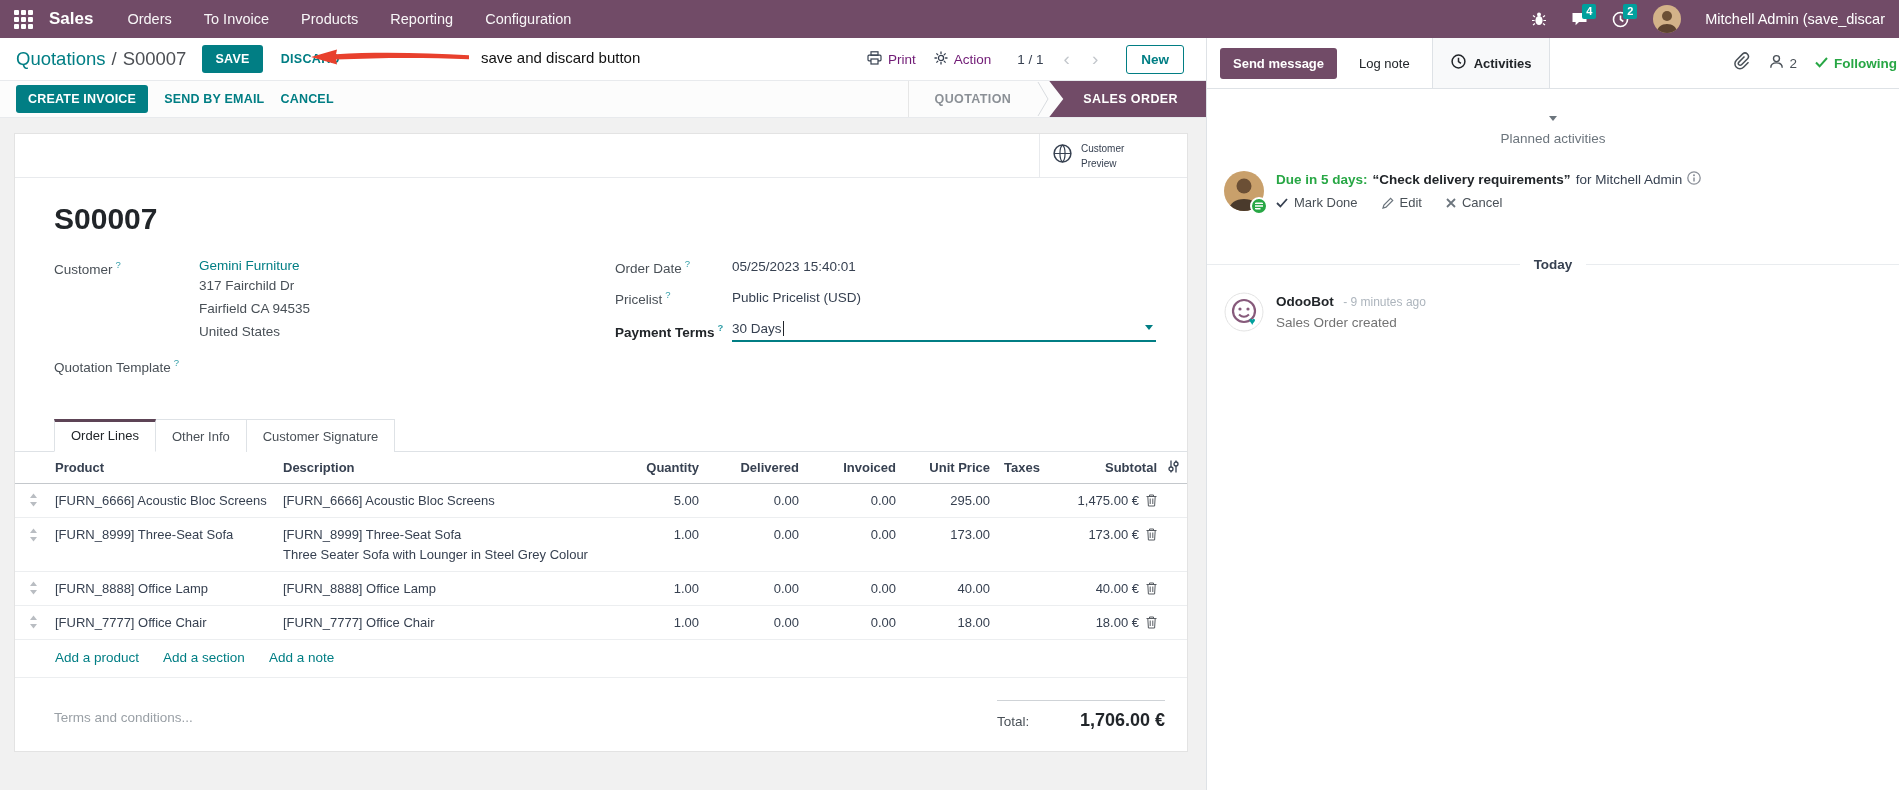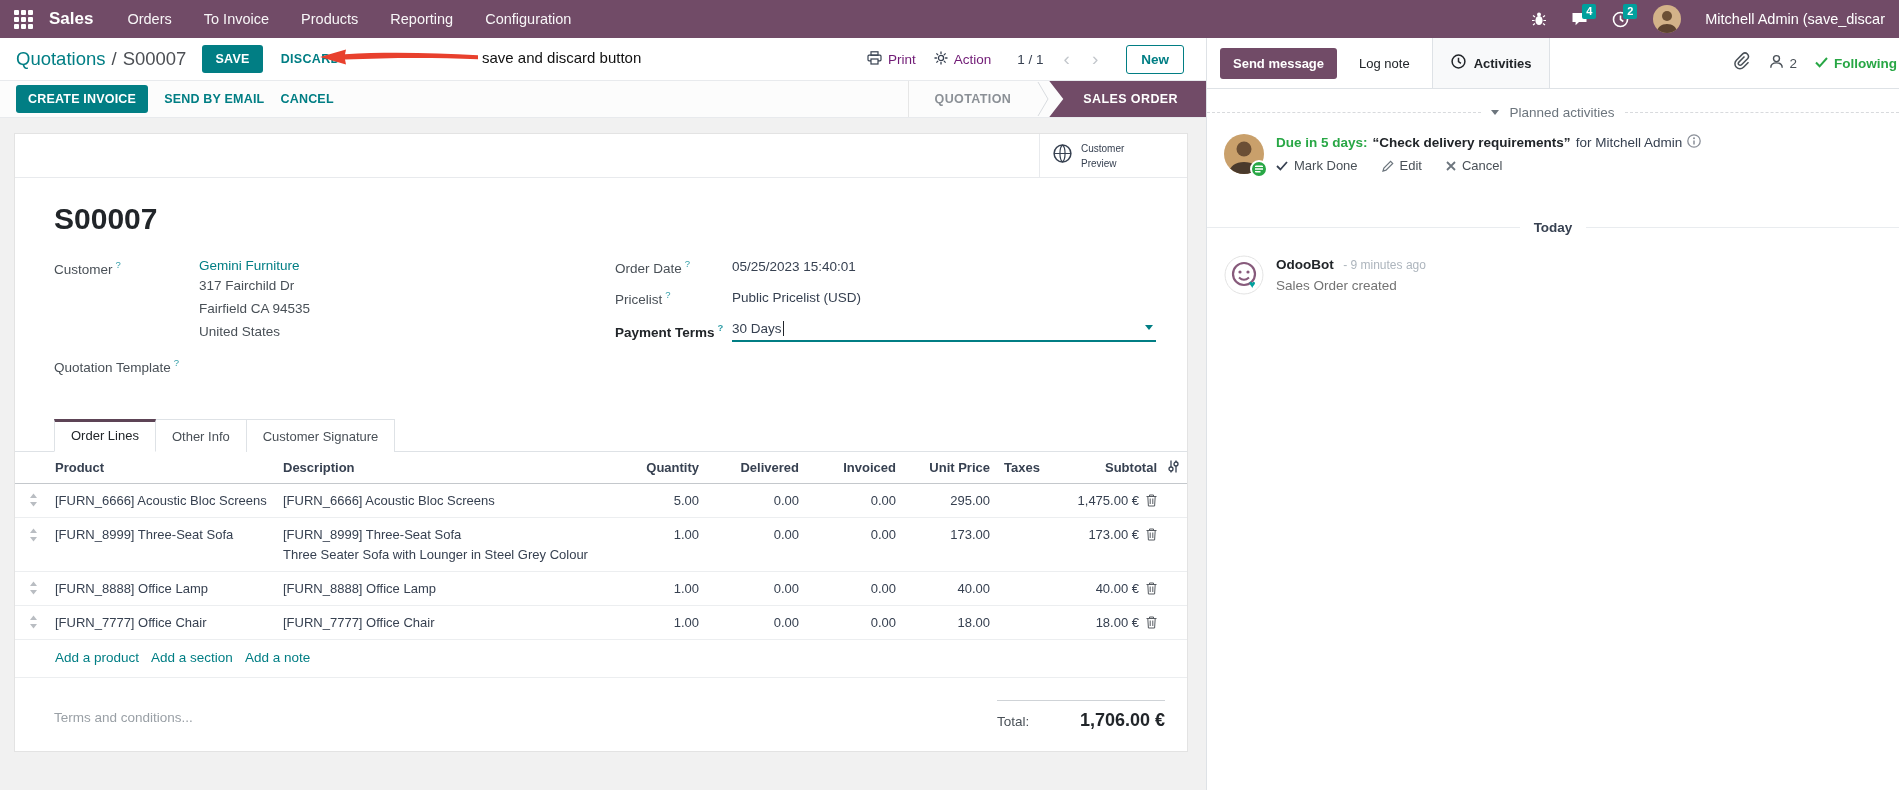--- a/index.html
+++ b/index.html
@@ -29,21 +29,21 @@
 
   
   #crumbrow { position:relative; height:42px; display:flex; align-items:center;
     padding-left:16px; background:#fff; }
   .crumb-parent { color:#017E84; font-size:18.5px; cursor:pointer; }
   .crumb-sep, .crumb-current { color:#4c4f54; font-size:18.5px; margin-left:6px; }
   .btn-save { margin-left:16px; background:#017E84; color:#fff; border:none; border-radius:3px;
     font-size:12.5px; font-weight:700; letter-spacing:.3px; padding:7px 13px; cursor:pointer; }
   .btn-discard { margin-left:18px; background:none; border:none; color:#017E84;
     font-size:12.5px; font-weight:700; letter-spacing:.3px; cursor:pointer; }
-  #annotation { position:absolute; left:320px; top:10px; display:flex; align-items:center; gap:2px; }
+  #annotation { position:absolute; left:311px; top:10px; display:flex; align-items:center; gap:10px; }
   #annotation .ann-label { font-size:15px; color:#111; }
   #crumb-tools { position:absolute; right:22px; top:0; height:100%; display:flex;
     align-items:center; gap:18px; }
   .tool-btn { display:flex; align-items:center; gap:6px; font-size:13.5px; color:#701a75;
     background:none; border:none; cursor:pointer; }
   .pager { font-size:13.5px; color:#374151; margin-left:8px; }
   .pg-arrow { background:none; border:none; color:#c3c7cc; font-size:19px; cursor:pointer; padding:0 2px; }
   .btn-new { background:#fff; border:1px solid #017E84; color:#017E84; border-radius:3px;
     font-size:13.5px; font-weight:600; padding:6px 14px; margin-left:8px; cursor:pointer; }
 
@@ -108,21 +108,21 @@
   .oline { border-bottom:1px solid #eceef0; }
   .oline > div { font-size:13px; color:#374151; padding:9px 4px 9px 0; }
   .c-r { text-align:right; }
   .c-c { text-align:center; }
   .desc2 { margin-top:5px; }
   .teal { color:#017E84; }
   .handle { display:flex; justify-content:center; cursor:grab; }
   .subcell { display:flex; justify-content:flex-end; align-items:center; gap:7px; }
   .trash { cursor:pointer; display:inline-flex; }
   .links-row { border-bottom:1px solid #eceef0; padding:10px 0 12px 40px;
-    display:flex; gap:12px; }
+    display:flex; gap:24px; }
 
   
   #sheet-bottom { position:relative; height:120px; }
   .terms { position:absolute; left:39px; top:32px; font-size:13.5px; color:#9aa0a6; cursor:text; }
   #total-block { position:absolute; right:22px; top:22px; width:168px;
     border-top:1px solid #cfd3d7; padding-top:9px; display:flex;
     justify-content:space-between; align-items:baseline; }
   .total-label { font-size:13.5px; color:#495057; }
   .total-value { font-size:18px; font-weight:700; color:#212529; }
 
@@ -135,21 +135,21 @@
   .vdiv { width:1px; background:#dee2e6; height:100%; margin-left:22px; }
   .tab-activities { display:flex; align-items:center; gap:8px; padding:0 18px;
     background:#f8f9fa; border-right:1px solid #dee2e6; font-size:13px; font-weight:700;
     color:#212529; cursor:pointer; }
   .chat-top-right { margin-left:auto; display:flex; align-items:center; gap:18px; padding-right:2px; }
   .followers { display:flex; align-items:center; gap:5px; font-size:13.5px; color:#495057; cursor:pointer; }
   .following { display:flex; align-items:center; gap:6px; font-size:13.5px; font-weight:600;
     color:#28a745; cursor:pointer; white-space:nowrap; }
 
   .planned-hdr { display:flex; align-items:center; gap:10px; margin:16px 0 14px;
-    color:#6c757d; font-size:13.5px; cursor:pointer; }
+    color:#6c757d; font-size:13.5px; cursor:pointer;flex-direction:column; }
   .dash { flex:1; border-top:1px dashed #d8dadd; }
   .caret-down { width:0; height:0; border-left:4.5px solid transparent;
     border-right:4.5px solid transparent; border-top:5px solid #6c757d; }
 
   .activity-row, .msg-row { display:flex; gap:12px; padding:0 17px; }
   .av { width:40px; height:40px; border-radius:50%; flex:none; position:relative; }
   .av svg { border-radius:50%; display:block; }
   .av-badge { position:absolute; right:-4px; bottom:-4px; width:18px; height:18px;
     border-radius:50%; background:#28a745; border:2px solid #fff;
     display:flex; align-items:center; justify-content:center; }

